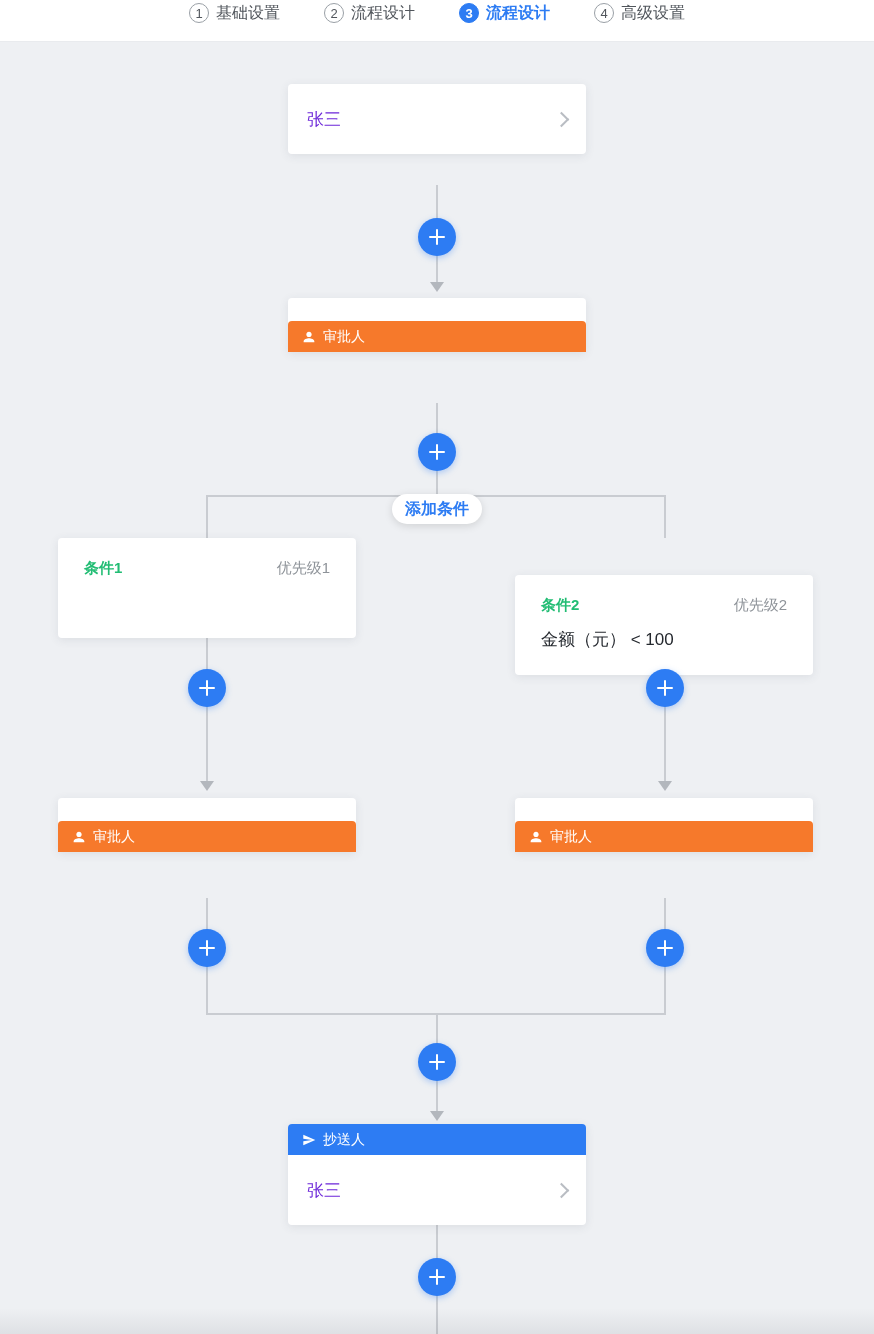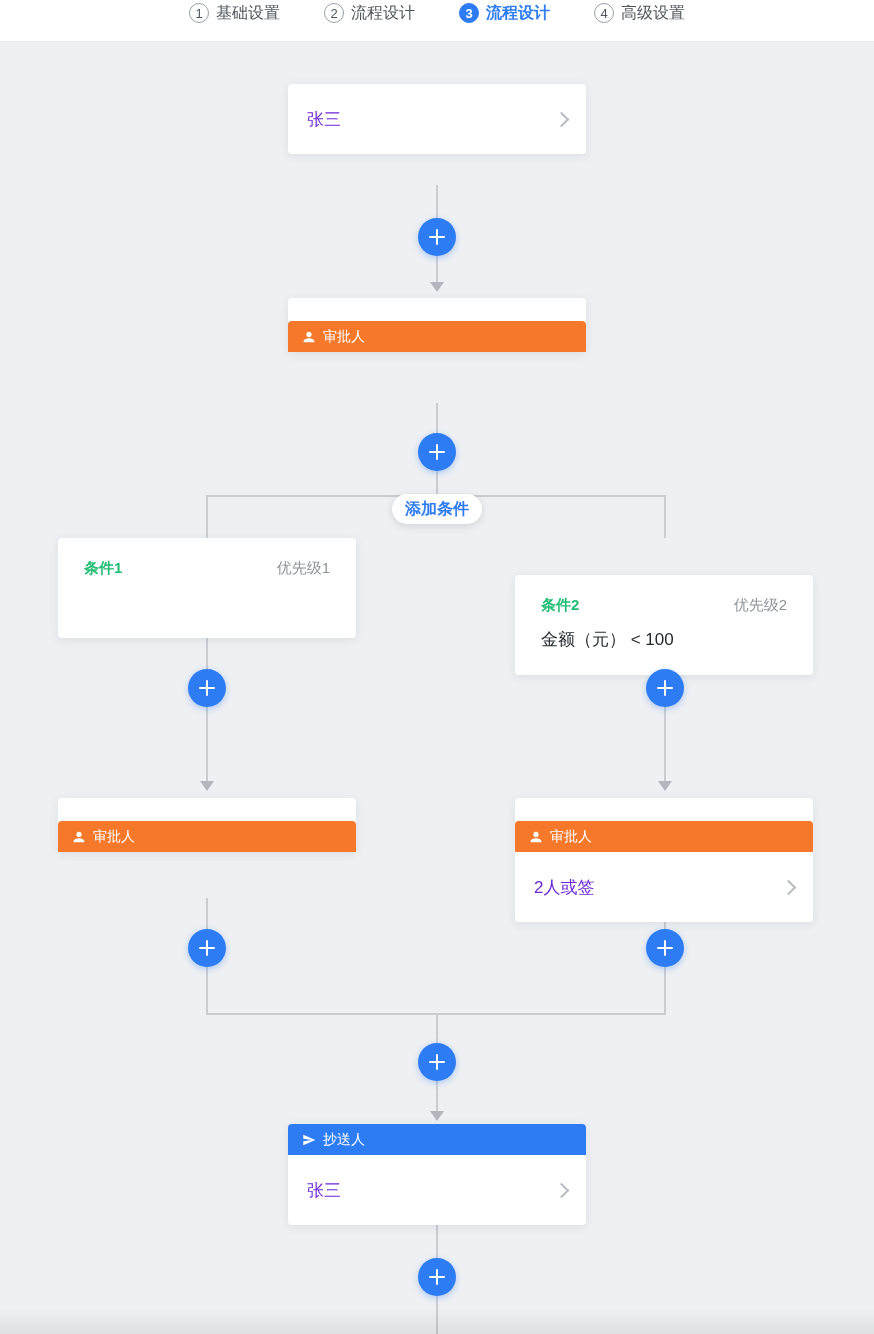--- a/index.html
+++ b/index.html
@@ -200,24 +200,20 @@
 
   <div class="node" style="left:515px;top:756px;">
     <div class="node-header orange">
       <span class="hdr-icon">
         <svg viewBox="0 0 24 24">
             <path d="M12 12.2c2.6 0 4.6-2.1 4.6-4.7S14.6 2.8 12 2.8 7.4 4.9 7.4 7.5s2 4.7 4.6 4.7zm0 2.1c-3.6 0-9.2 1.9-9.2 5.5v1.4h18.4v-1.4c0-3.6-5.6-5.5-9.2-5.5z"></path>
           </svg>
       </span>
       <span>审批人</span>
     </div>
-    <div class="node-body">
-      <span>2人或签</span>
-      <span class="chevron"></span>
-    </div>
   </div>
 
   <button class="plus-btn" style="left:188px;top:887px;">
     <span class="plus-icon"></span>
   </button>
   <button class="plus-btn" style="left:646px;top:887px;">
     <span class="plus-icon"></span>
   </button>
 
   <button class="plus-btn" style="left:418px;top:1001px;">

